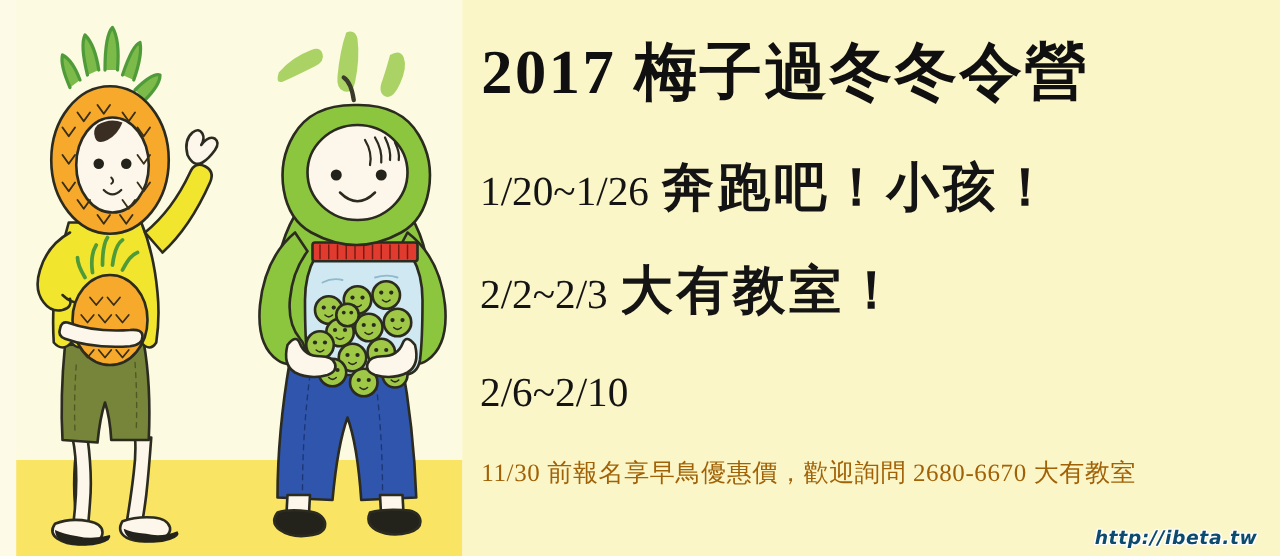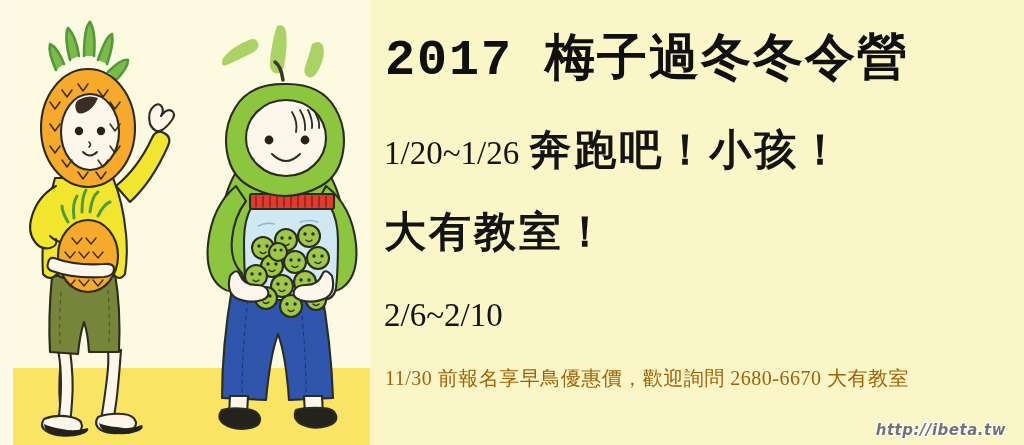--- a/index.html
+++ b/index.html
@@ -48,21 +48,21 @@
   #text-panel {
     position: absolute;
     left: 370px; top: 0;
     width: 654px; height: 445px;
     background: #fbf6c8;
   }
   #poster-title {
     position: absolute;
     left: 15px;
     top: 24px;
-    font-family: Liberation Mono, monospace;
+    font-family: Liberation Serif, serif;
     font-size: 50px;
     font-weight: 700;
     letter-spacing: 2px;
     color: #101010;
     white-space: nowrap;
   }
   .session-line {
     position: absolute;
     left: 14px;
     white-space: nowrap;
@@ -98,21 +98,21 @@
     white-space: nowrap;
   }
   #watermark {
     position: absolute;
     right: 18px;
     bottom: 6px;
     font-family: "DejaVu Sans", sans-serif;
     font-size: 15px;
     font-weight: 700;
     font-style: italic;
-    color: #737373;
+    color: #0c4a6e;
     letter-spacing: 0.5px;
     text-shadow:
        1px  0 #ffffff, -1px  0 #ffffff,
        0  1px #ffffff,  0 -1px #ffffff,
        1px  1px #ffffff, -1px -1px #ffffff,
        1px -1px #ffffff, -1px  1px #ffffff;
   }
 </style>
 </head>
 <body>
@@ -328,20 +328,21 @@
   <div id="text-panel">
 
     <div id="poster-title">2017 梅子過冬冬令營</div>
 
     <div class="session-line" id="line-1">
       <span class="session-date">1/20~1/26</span>
       <span class="session-name">奔跑吧！小孩！</span>
     </div>
 
     <div class="session-line" id="line-2">
+      <span class="session-date">2/2~2/3</span>
       <span class="session-name">大有教室！</span>
     </div>
 
     <div class="session-line" id="line-3">
       <span class="session-date">2/6~2/10</span>
     </div>
 
     <div id="footer-note">11/30 前報名享早鳥優惠價，歡迎詢問 2680-6670 大有教室</div>
 
     <div id="watermark">http://ibeta.tw</div>

